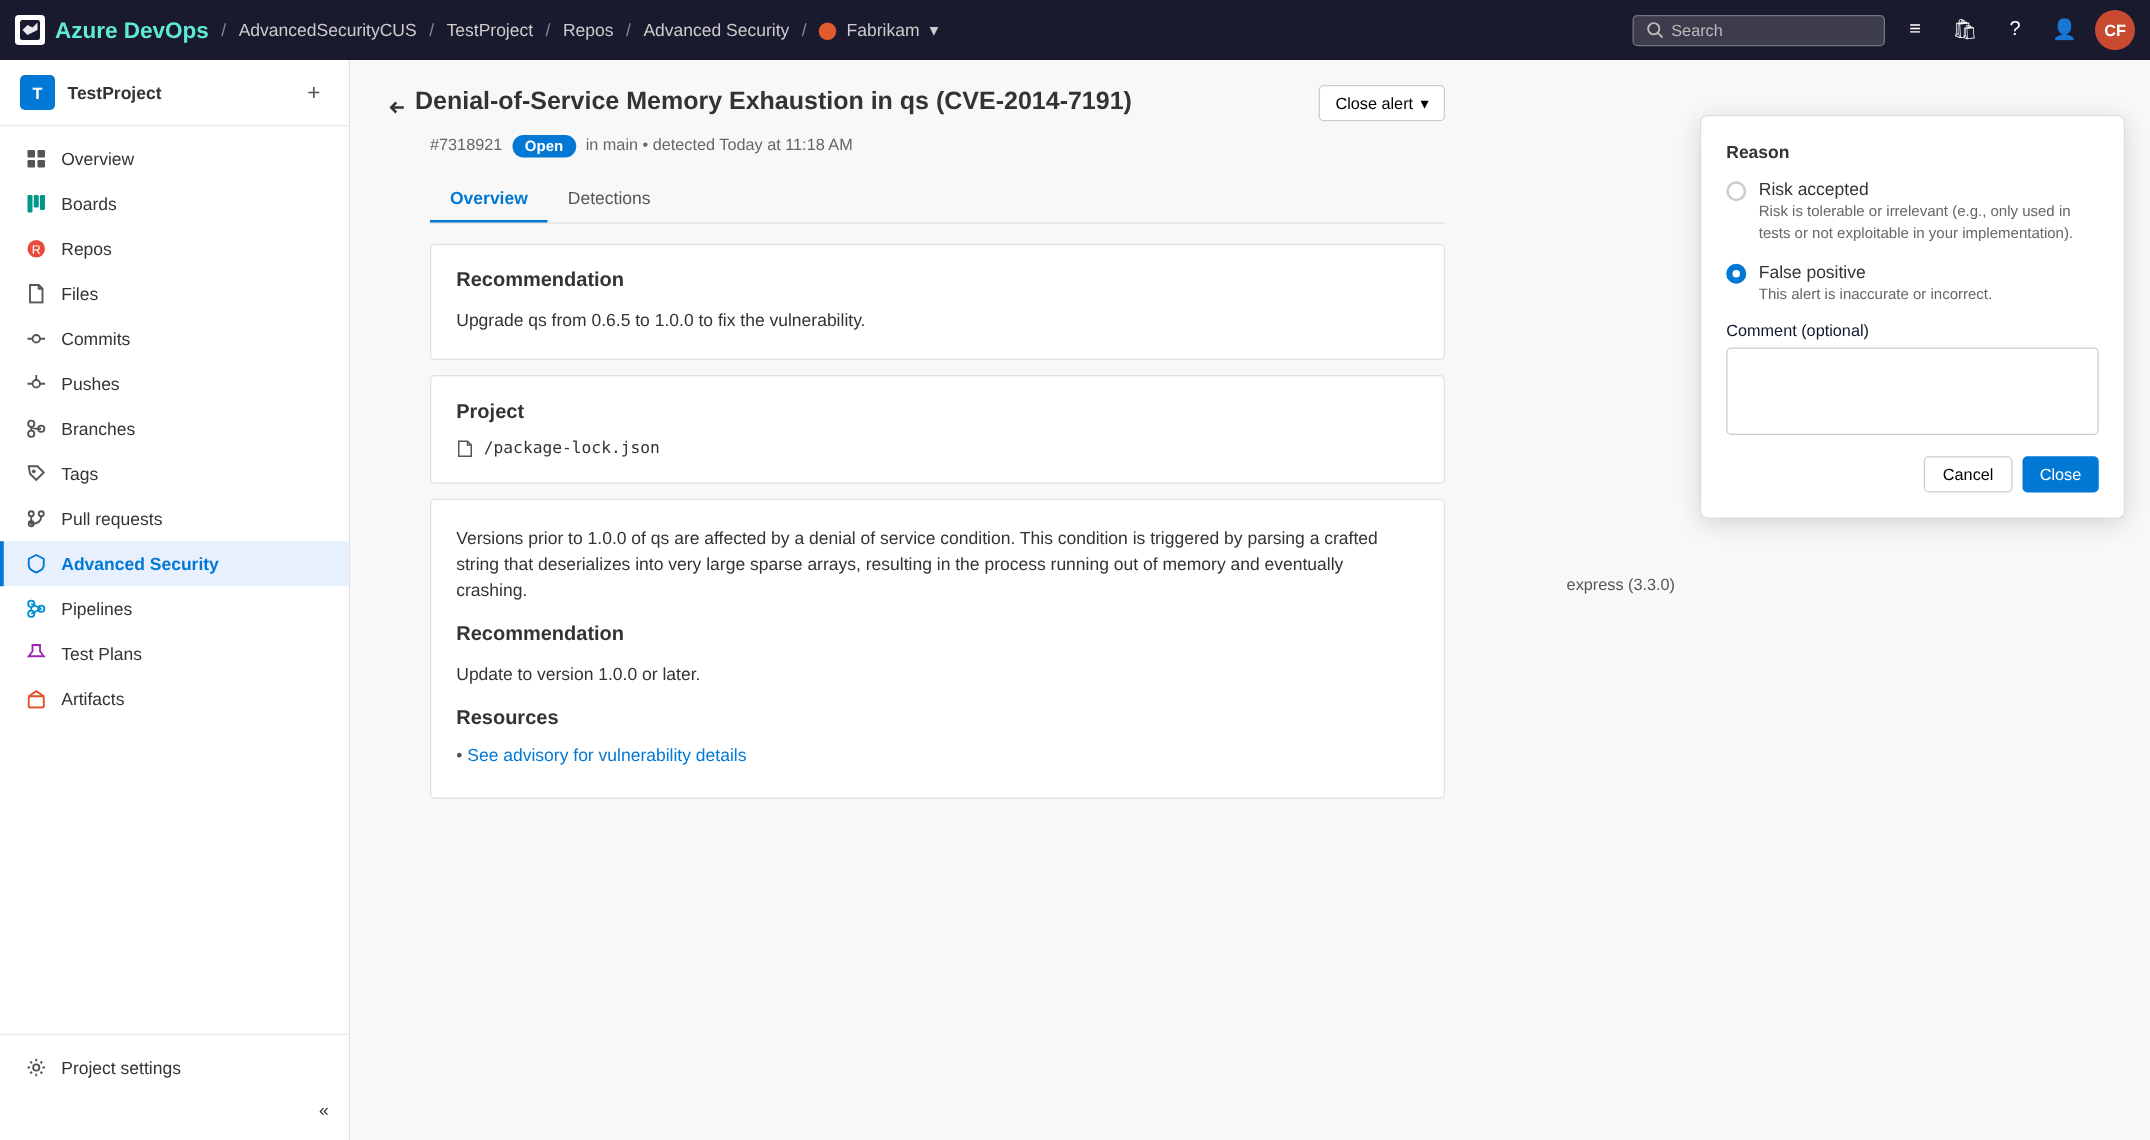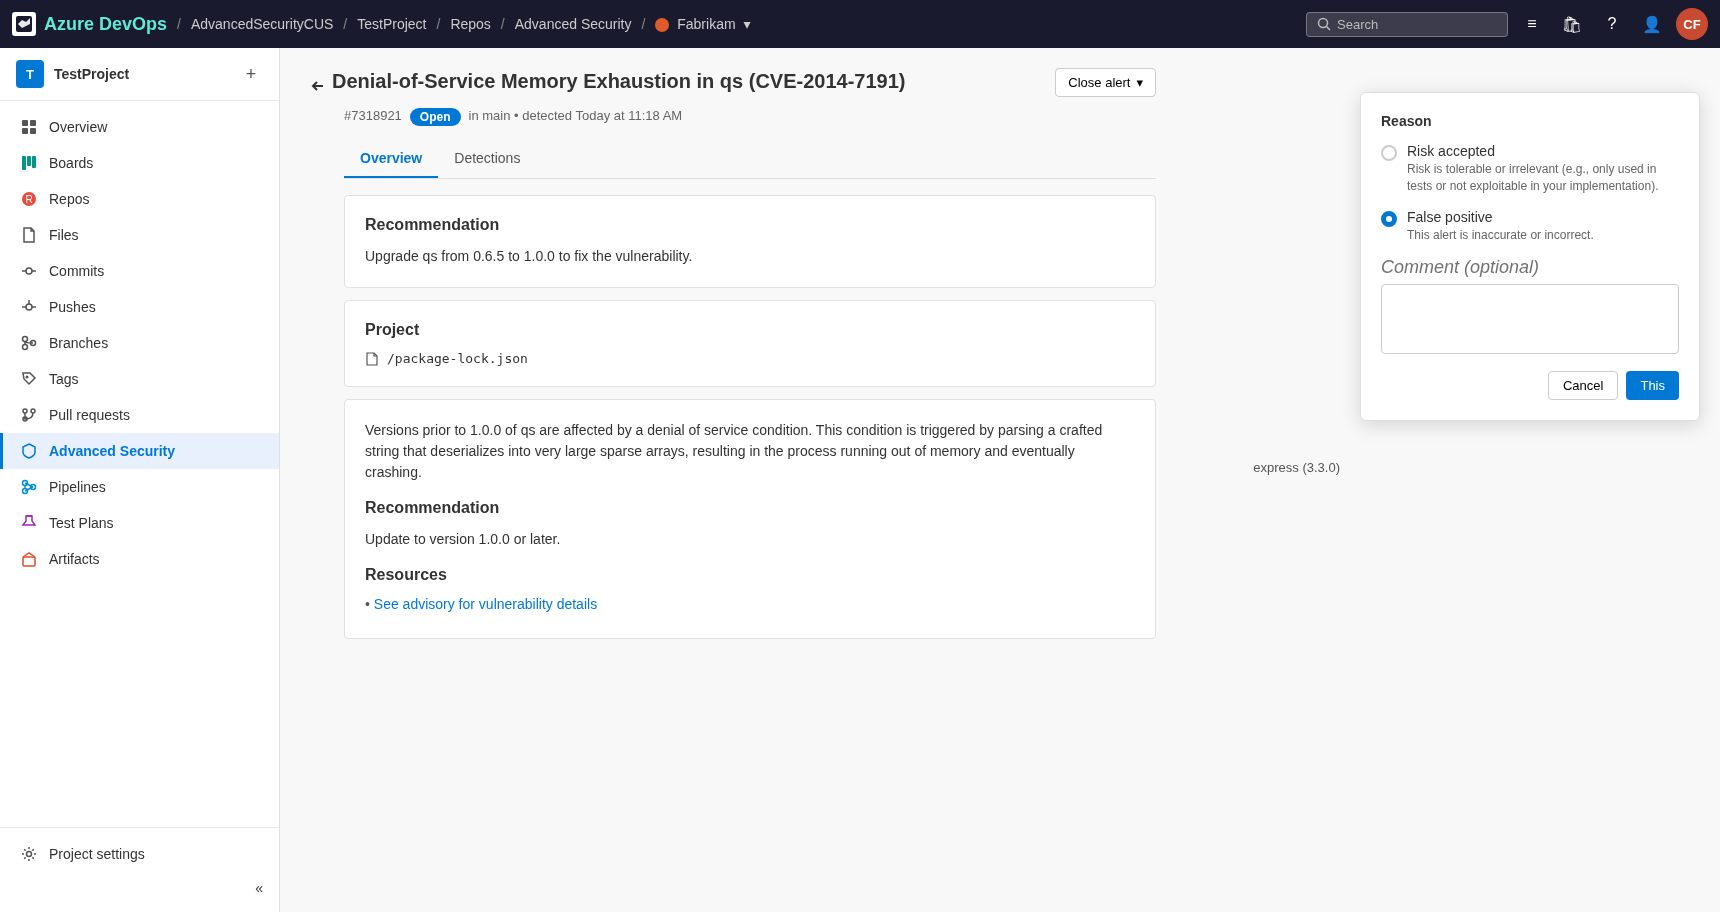--- a/index.html
+++ b/index.html
@@ -271,21 +271,21 @@
       background: #0078d4;
     }
     .radio-circle.selected::after {
       content: '';
       width: 6px; height: 6px;
       background: white;
       border-radius: 50%;
     }
     .radio-label { font-size: 14px; font-weight: 500; }
     .radio-desc { font-size: 12px; color: #666; margin-top: 2px; line-height: 1.4; }
-    .comment-label { font-size: 18px; color: #737373; margin-bottom: 6px; font-style: italic; }
+    .comment-label { font-size: 13px; color: #0f172a; margin-bottom: 6px; }
     .comment-textarea {
       width: 100%;
       height: 70px;
       border: 1px solid #ccc;
       border-radius: 4px;
       padding: 8px;
       font-size: 13px;
       resize: none;
       outline: none;
       margin-bottom: 14px;
@@ -603,17 +603,17 @@
       <div class="radio-label">False positive</div>
       <div class="radio-desc">This alert is inaccurate or incorrect.</div>
     </div>
   </div>
 
   <div class="comment-label">Comment (optional)</div>
   <textarea class="comment-textarea" style=""></textarea>
 
   <div class="panel-actions">
     <button class="btn-cancel">Cancel</button>
-    <button class="btn-close-action">This</button>
+    <button class="btn-close-action">Close</button>
   </div>
 </div>
 
 <div style="position:fixed; top:460px; right:380px; font-size:13px; color:#555;">express (3.3.0)</div>
 
 </body></html>

